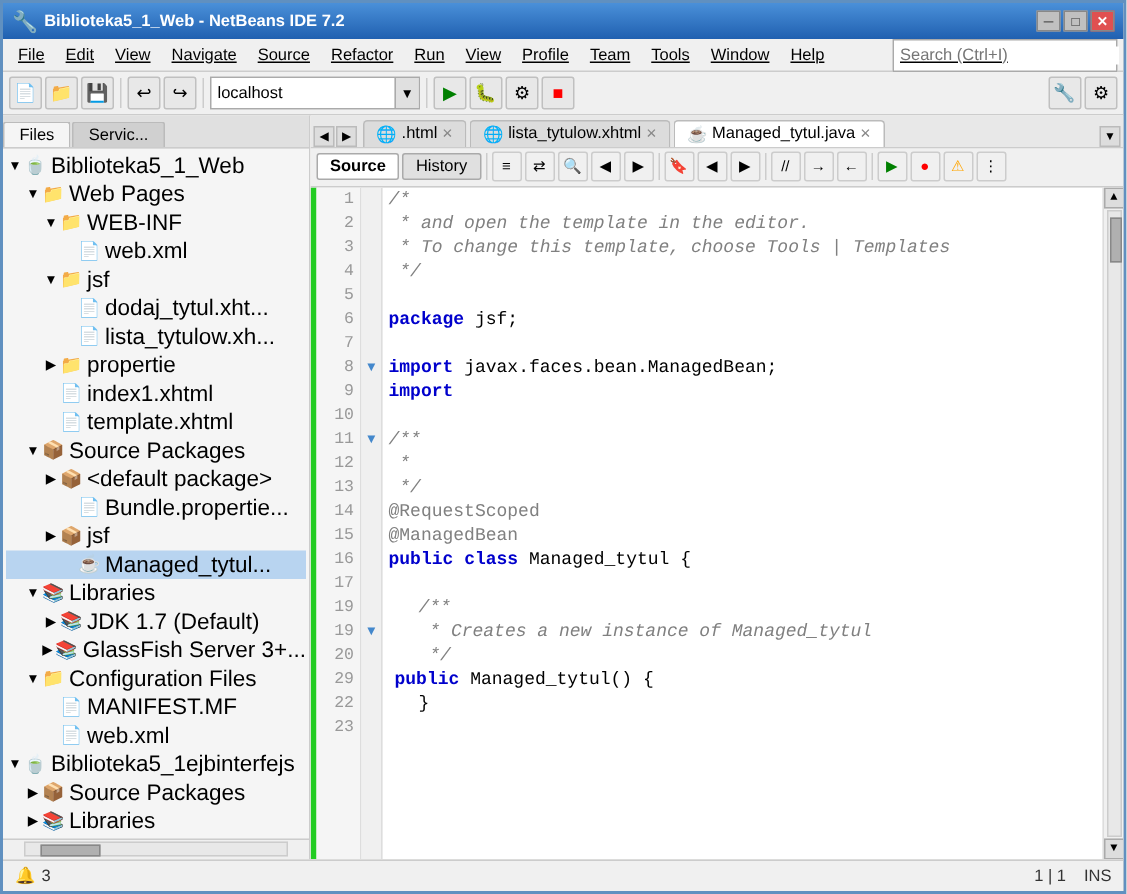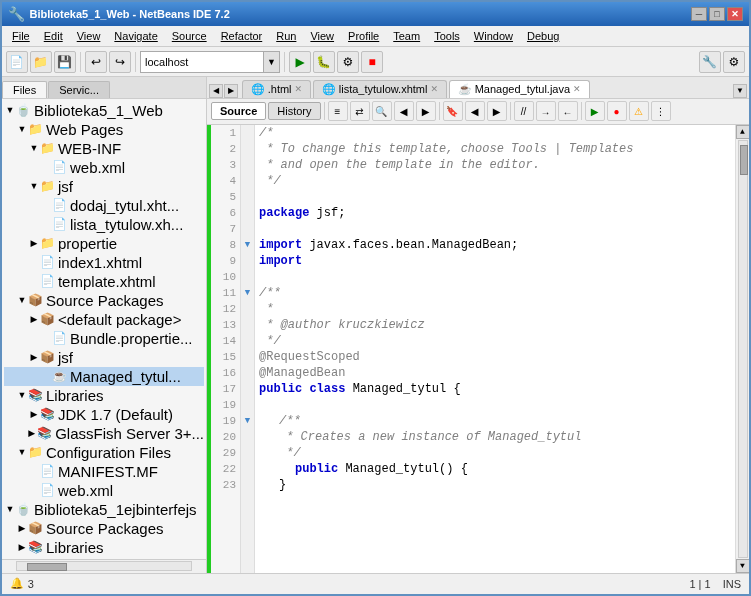--- a/index.html
+++ b/index.html
@@ -325,21 +325,25 @@
     <div class="menu-item">View</div>
     <div class="menu-item">Navigate</div>
     <div class="menu-item">Source</div>
     <div class="menu-item">Refactor</div>
     <div class="menu-item">Run</div>
     <div class="menu-item">View</div>
     <div class="menu-item">Profile</div>
     <div class="menu-item">Team</div>
     <div class="menu-item">Tools</div>
     <div class="menu-item">Window</div>
-    <div class="menu-item">Debug</div>
+    <div class="menu-item">Help</div>
+    <div class="search-combo-wrap" style="margin-left:auto;">
+      <input type="text" style="flex: 1 1 0%; border: none; outline: none; font-size: 11px; padding: 0px 4px; color: rgb(153, 153, 153);" placeholder="Search (Ctrl+I)">
+      <span style="font-size:9px; color:#888; padding:0 2px;"></span>
+    </div>
   </div>
 
   <div class="toolbar">
     <div class="toolbar-btn">📄</div>
     <div class="toolbar-btn">📁</div>
     <div class="toolbar-btn">💾</div>
     <div class="toolbar-separator"></div>
     <div class="toolbar-btn">↩</div>
     <div class="toolbar-btn">↪</div>
     <div class="toolbar-separator"></div>
@@ -627,41 +631,40 @@
           <div class="fold-item"></div>
           <div class="fold-item" style="color:#4488cc;">▼</div>
           <div class="fold-item"></div>
           <div class="fold-item"></div>
           <div class="fold-item"></div>
           <div class="fold-item"></div>
         </div>
 
         <div class="code-content">
           <div class="code-line"><span class="comment">/*</span></div>
+          <div class="code-line"><span class="comment"> * and open the template in the editor.</span></div>
           <div class="code-line"><span class="comment"> * To change this template, choose Tools | Templates</span></div>
-          <div class="code-line"><span class="comment"> * and open the template in the editor.</span></div>
           <div class="code-line"><span class="comment"> */</span></div>
           <div class="code-line"></div>
           <div class="code-line"><span class="kw-package">package</span><span> jsf;</span></div>
           <div class="code-line"></div>
           <div class="code-line"><span class="kw-blue">import</span><span> javax.faces.bean.ManagedBean;</span></div>
           <div class="code-line"><span class="kw-blue">import</span></div>
           <div class="code-line"></div>
           <div class="code-line"><span class="comment">/**</span></div>
           <div class="code-line"><span class="comment"> *</span></div>
-          <div class="code-line"><span class="comment"> * @author kruczkiewicz</span></div>
           <div class="code-line"><span class="comment"> */</span></div>
           <div class="code-line"><span class="annotation">@RequestScoped</span></div>
           <div class="code-line"><span class="annotation">@ManagedBean</span></div>
           <div class="code-line"><span class="kw-blue">public</span><span> </span><span class="kw-blue">class</span><span> Managed_tytul {</span></div>
           <div class="code-line"></div>
           <div class="code-line"><span style="margin-left:20px;" class="comment">/**</span></div>
           <div class="code-line"><span style="margin-left:20px;" class="comment"> * Creates a new instance of Managed_tytul</span></div>
           <div class="code-line"><span style="margin-left:20px;" class="comment"> */</span></div>
-          <div class="code-line"><span style="margin-left:36px;"><span class="kw-blue">public</span> Managed_tytul() {</span></div>
+          <div class="code-line"><span style="margin-left:4px;"><span class="kw-blue">public</span> Managed_tytul() {</span></div>
           <div class="code-line"><span style="margin-left:20px;">}</span></div>
         </div>
 
         <div class="right-scrollbar">
           <div class="scrollbar-btn">▲</div>
           <div class="scrollbar-track">
             <div class="scrollbar-thumb"></div>
           </div>
           <div class="scrollbar-btn">▼</div>
         </div>

